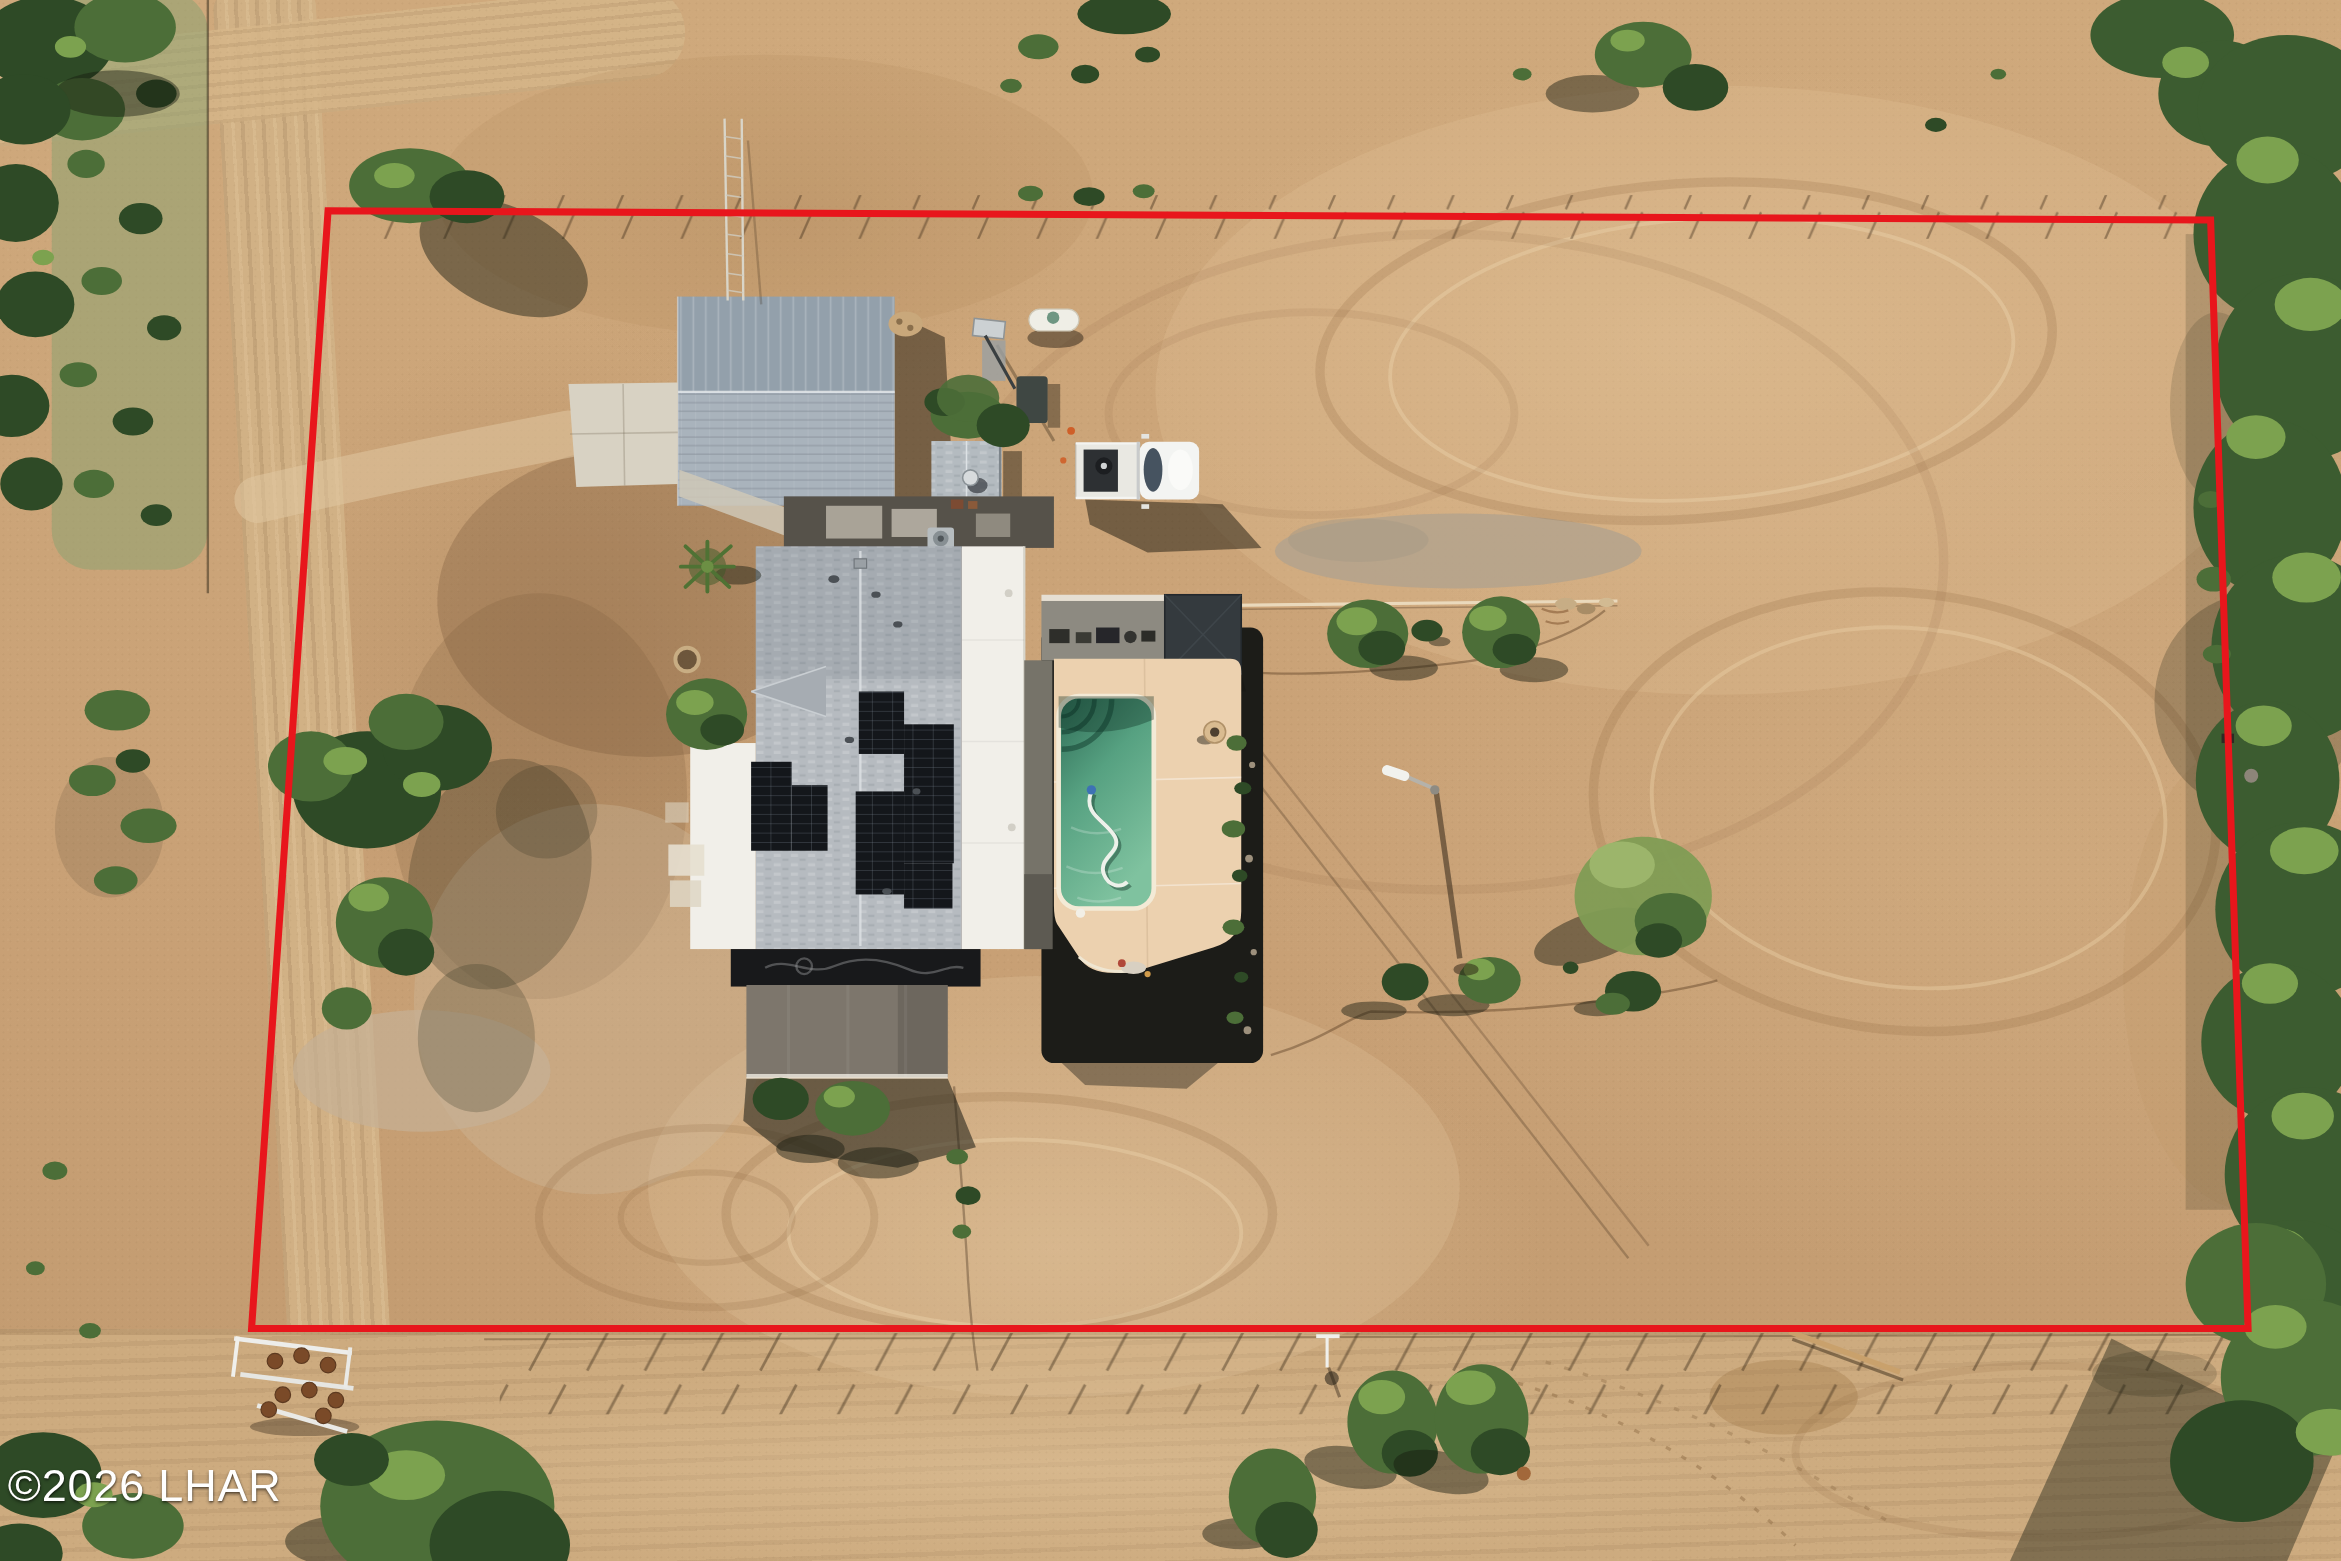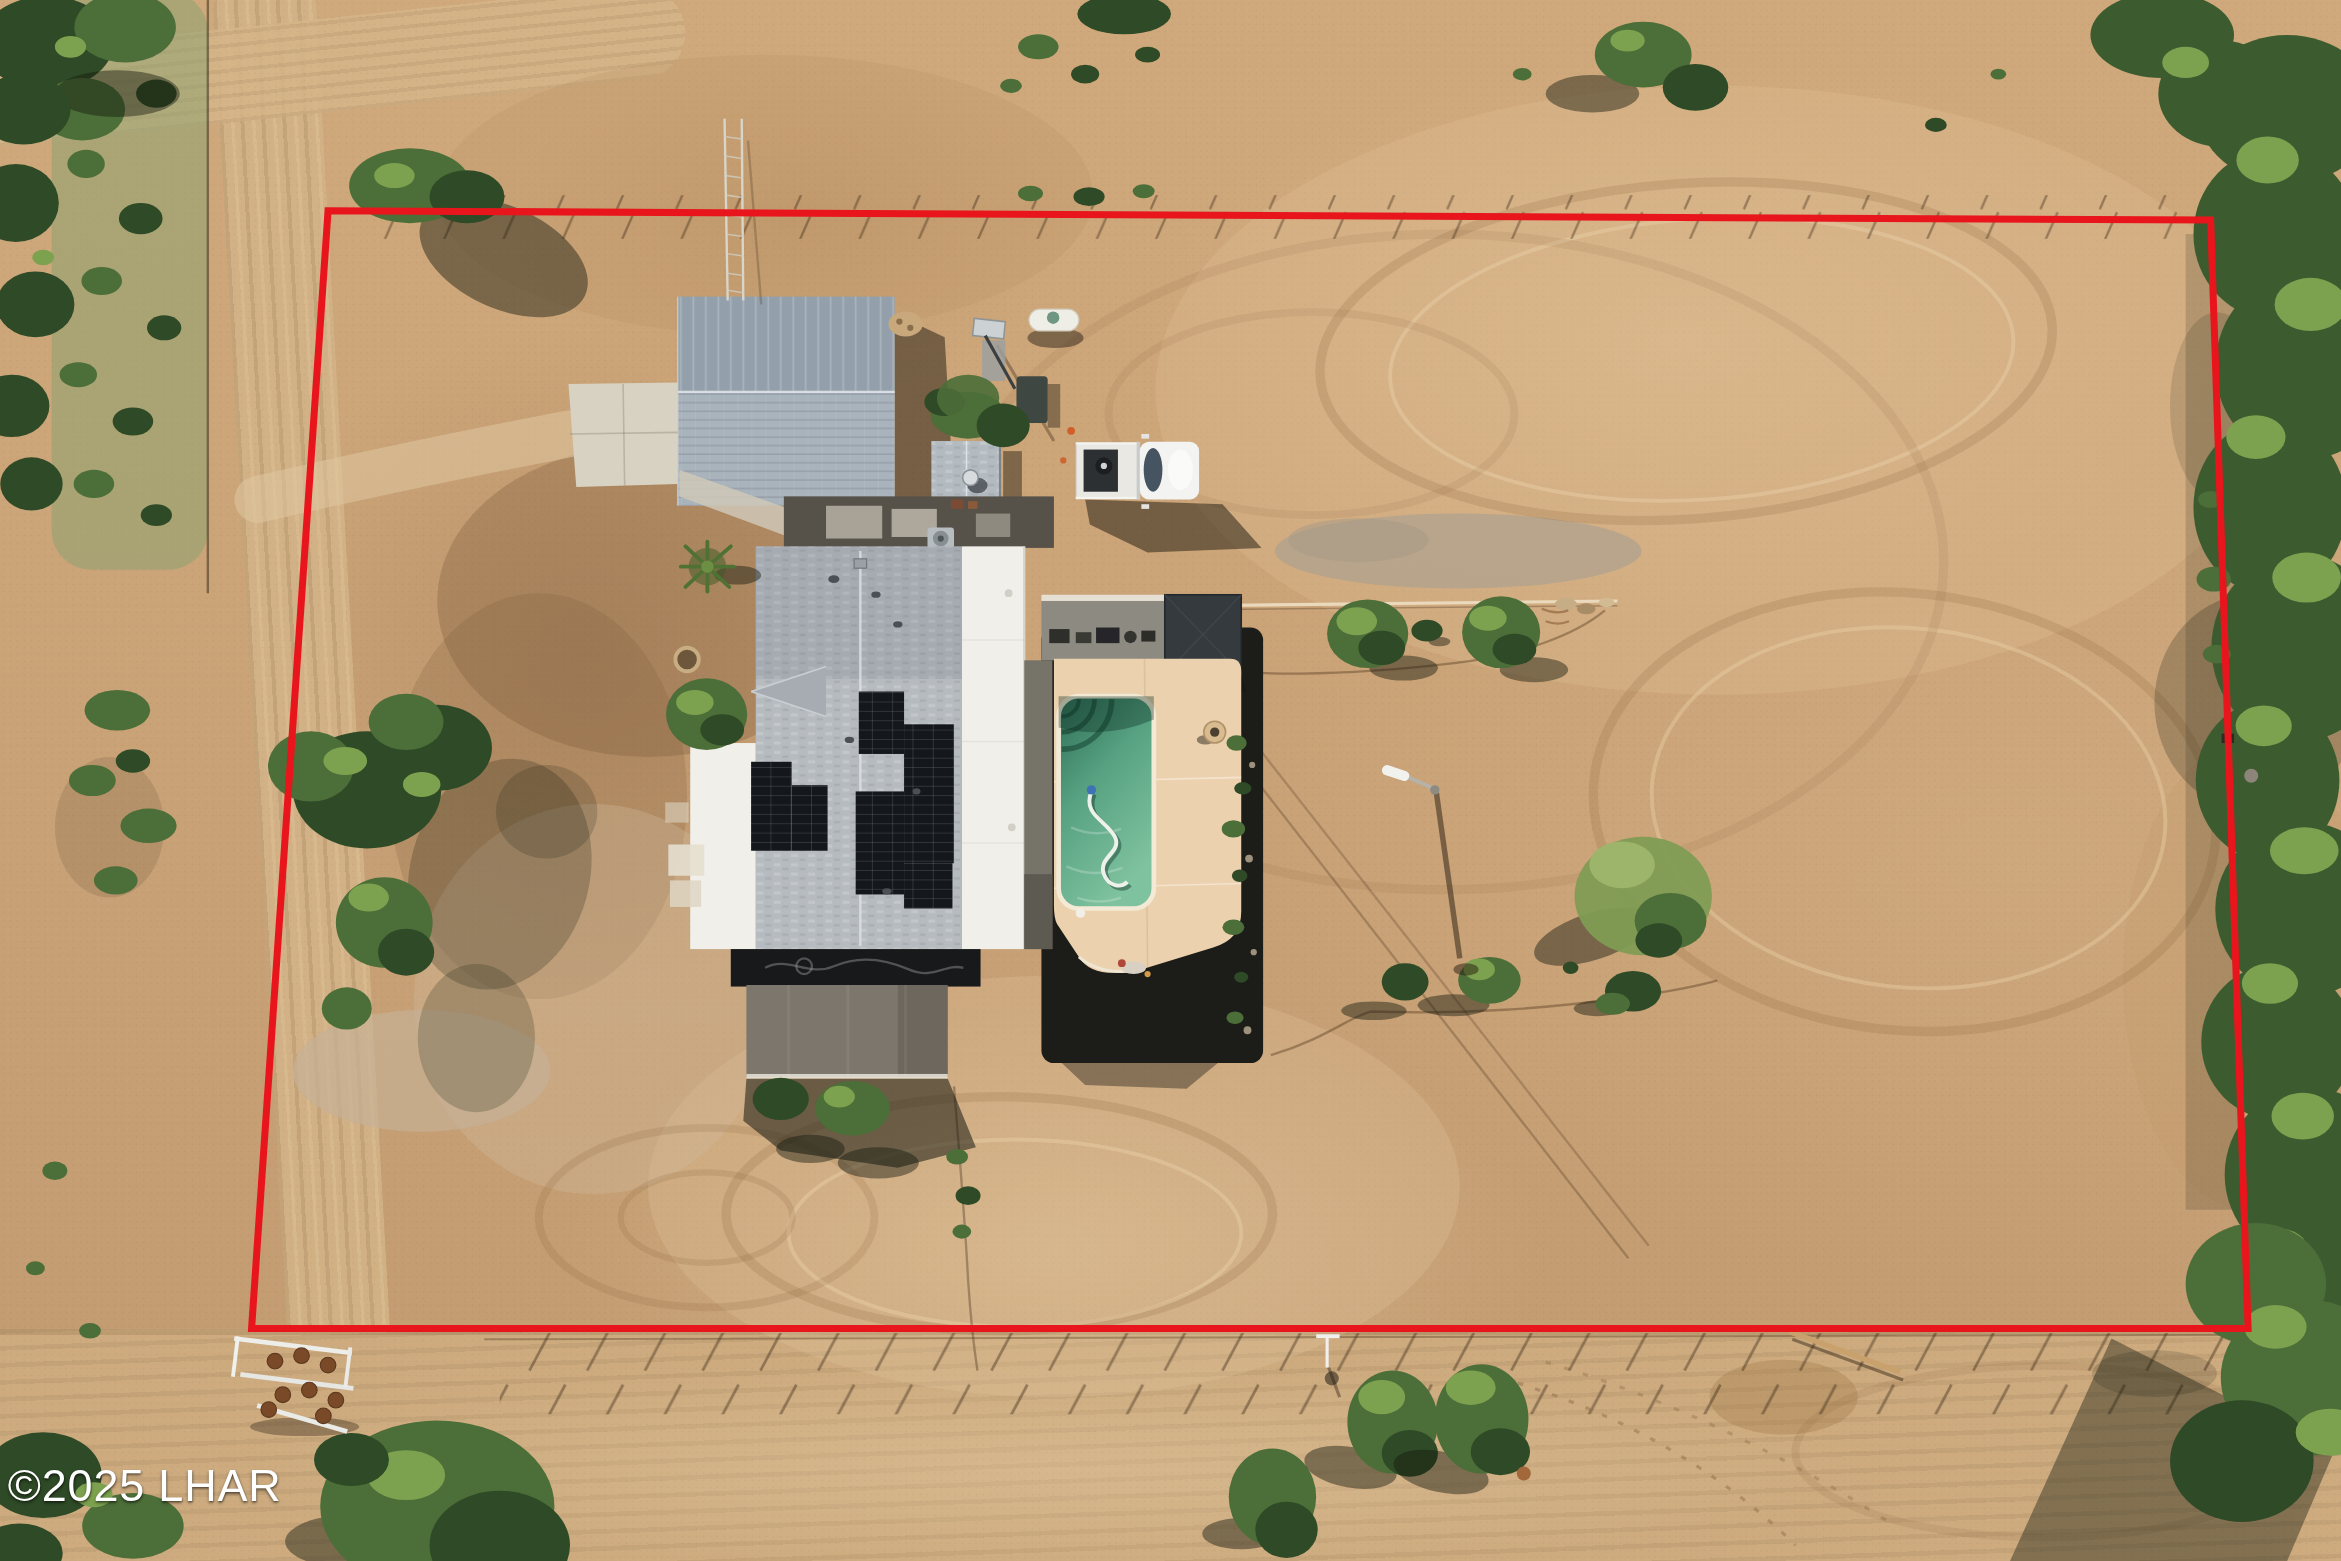--- a/index.html
+++ b/index.html
@@ -577,15 +577,15 @@
       <circle cx="1706" cy="1766" r="9" fill="rgba(35,30,20,.55)"></circle>
     </g>
     <g>
       <line x1="2296" y1="1716" x2="2438" y2="1768" stroke="rgba(44,30,16,.45)" stroke-width="4"></line>
       <line x1="2292" y1="1706" x2="2434" y2="1758" stroke="#c9a16c" stroke-width="7"></line>
     </g>
 
     <polygon points="420,270 2832,282 2880,1702 322,1702" fill="none" stroke="var(--boundary-red,#e8161c)" stroke-width="9" stroke-linejoin="miter"></polygon>
   </svg>
 
-  <div class="watermark">©2025 LHAR</div>
+  <div class="watermark">©2026 LHAR</div>
 </div>
 
 
 </body></html>

